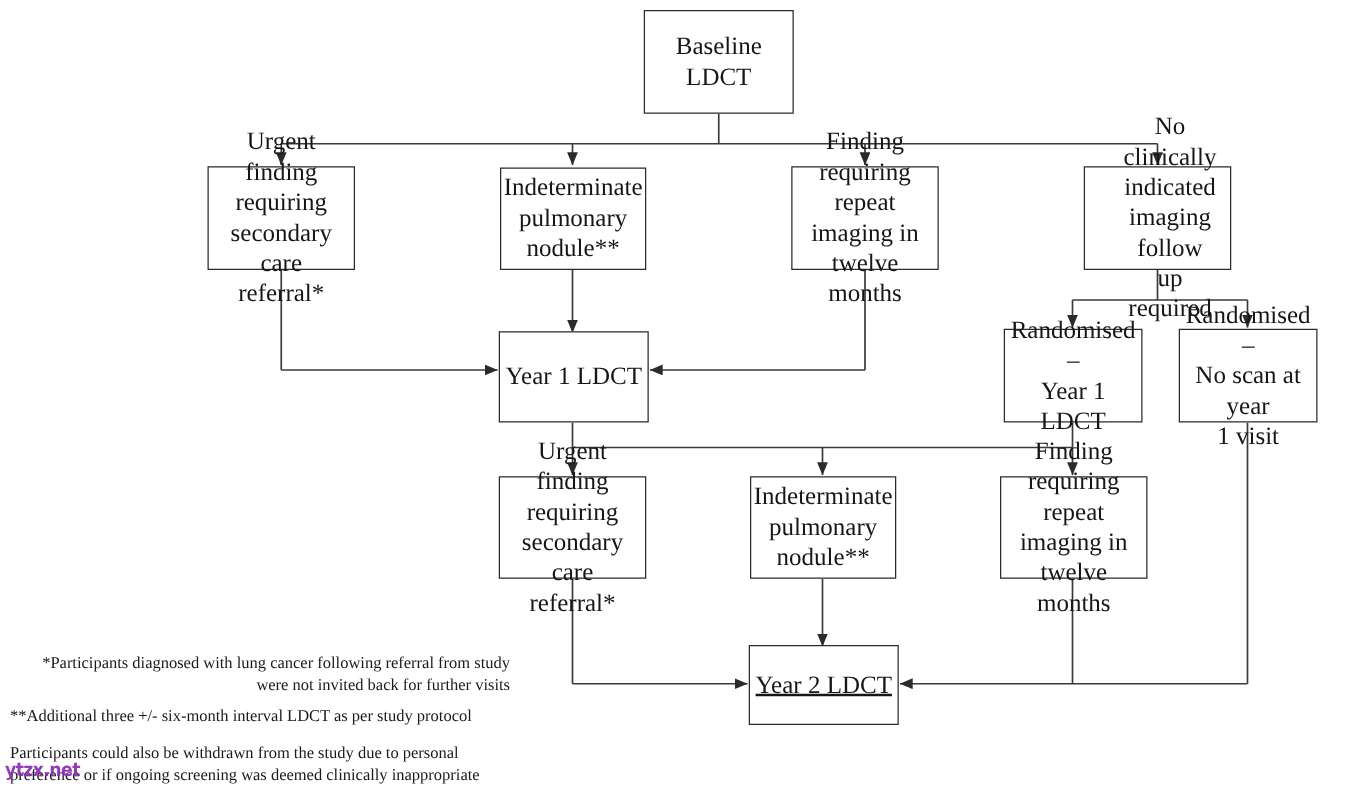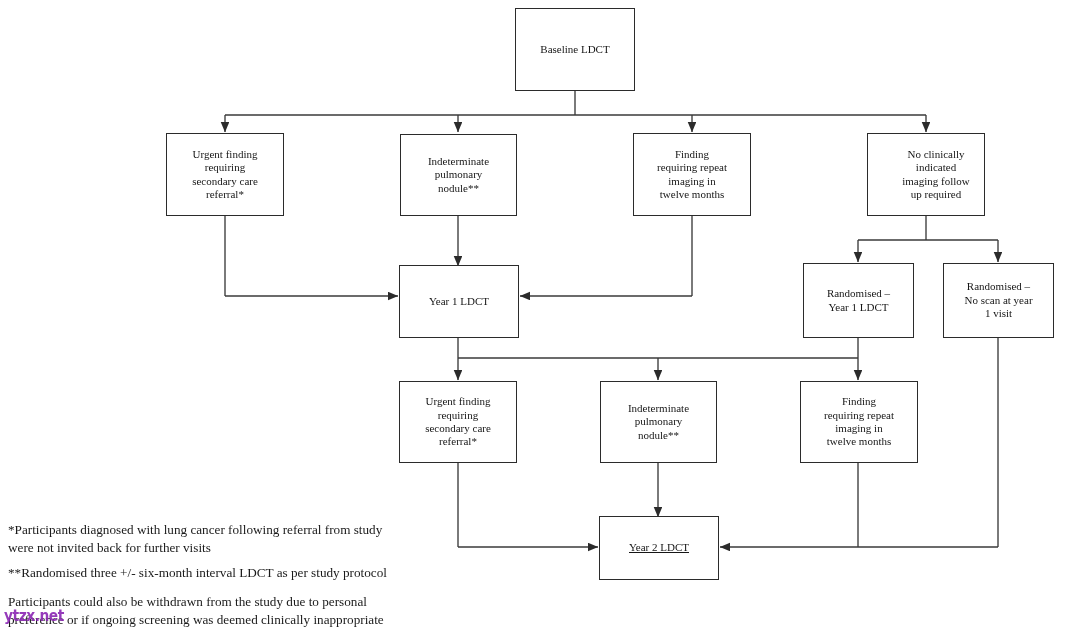--- a/index.html
+++ b/index.html
@@ -30,21 +30,21 @@
   .node {
     position: absolute;
     box-sizing: border-box;
     border: 1.6px solid #2b2b2b;
     background: #ffffff;
     display: flex;
     align-items: center;
     justify-content: center;
     text-align: center;
     line-height: 1.22;
-    font-size: 11px;
+    font-size: 20px;
     color: #161616;
     padding: 2px 4px;
   }
   .node .txt {
     display: block;
     white-space: pre-line;
   }
   .note {
     position: absolute;
     font-size: 13.2px;
@@ -182,23 +182,23 @@
     <span class="txt">Finding
 requiring repeat
 imaging in
 twelve months</span>
   </div>
 
   <div class="node" style="left:599px; top:516px; width:120px; height:64px;text-decoration:underline;">
     <span class="txt">Year 2 LDCT</span>
   </div>
 
-  <div class="note" style="left:8px; top:521px; width:400px;">*Participants diagnosed with lung cancer following referral from study
+  <div class="note" style="left:8px; top:521px; width:400px;text-align:right;">*Participants diagnosed with lung cancer following referral from study
   were not invited back for further visits</div>
 
-  <div class="note" style="left:8px; top:564px; width:400px;">**Randomised three +/- six-month interval LDCT as per study protocol</div>
+  <div class="note" style="left:8px; top:564px; width:400px;">**Additional three +/- six-month interval LDCT as per study protocol</div>
 
   <div class="note" style="left:8px; top:593px; width:400px;">Participants could also be withdrawn from the study due to personal
 preference or if ongoing screening was deemed clinically inappropriate</div>
 
   <div class="watermark">ytzx.net</div>
 
 </div>
 
 </body></html>

